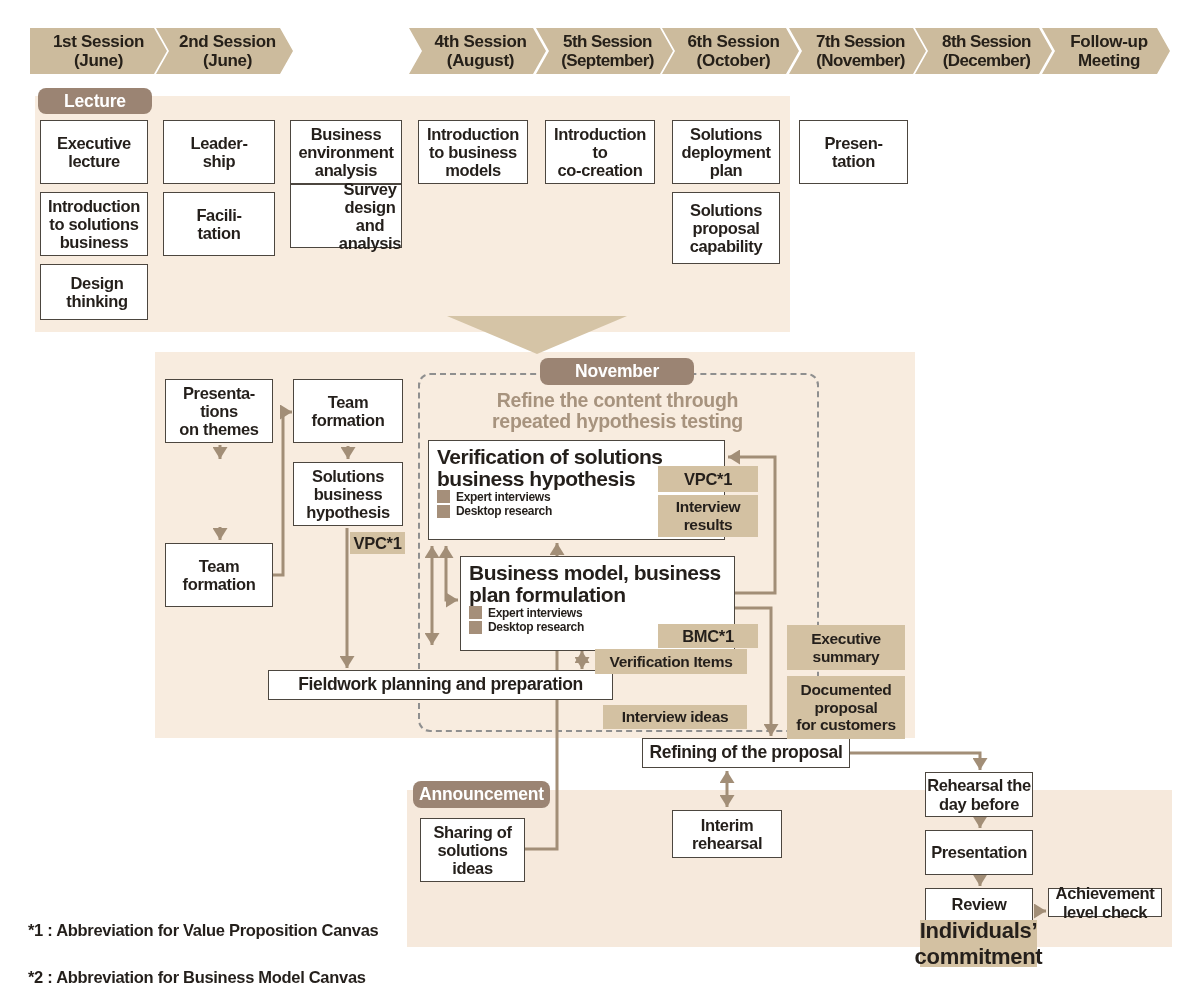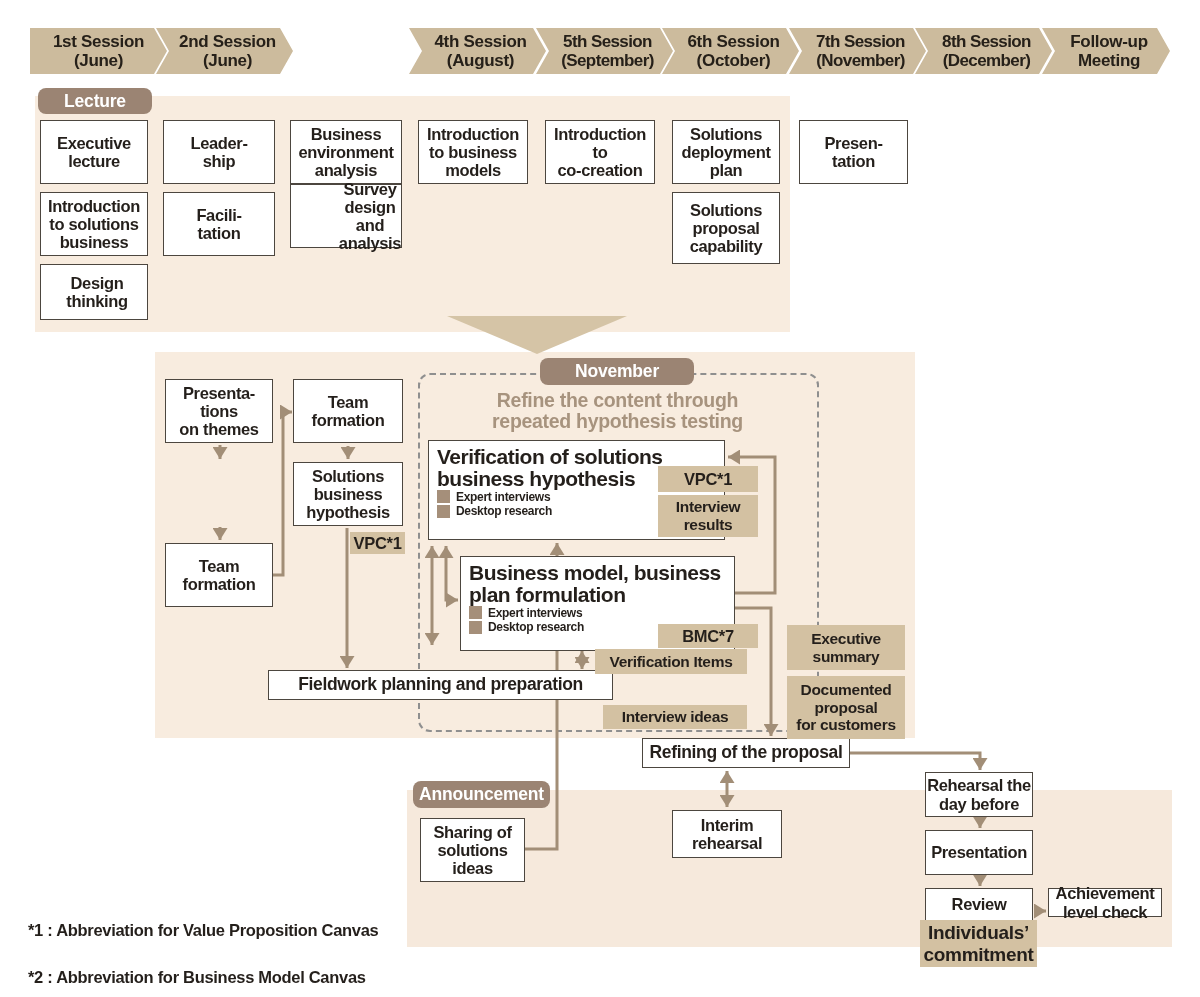--- a/index.html
+++ b/index.html
@@ -184,21 +184,21 @@
   <div class="stag" style="left:658px;top:466px;width:100px;height:26px;font-size:16.5px;">VPC*1</div>
   <div class="stag" style="left:658px;top:495px;width:100px;height:42px;">Interview
 results</div>
 
   <div class="wbox bigbox" style="left:460px;top:556px;width:275px;height:95px;">
     <div class="bigtitle">Business model, business
 plan formulation</div>
     <div class="bullet"><span class="bsq"></span><span>Expert interviews</span></div>
     <div class="bullet"><span class="bsq"></span><span>Desktop research</span></div>
   </div>
-  <div class="stag" style="left:658px;top:624px;width:100px;height:24px;font-size:16.5px;">BMC*7</div>
+  <div class="stag" style="left:658px;top:624px;width:100px;height:24px;font-size:16.5px;">BMC*1</div>
 
   <div class="wbox" style="left:268px;top:670px;width:345px;height:30px;font-size:17.5px;">Fieldwork planning and preparation</div>
   <div class="stag" style="left:595px;top:649px;width:152px;height:25px;">Verification Items</div>
   <div class="stag" style="left:603px;top:705px;width:144px;height:24px;">Interview ideas</div>
 
   <div class="stag" style="left:787px;top:625px;width:118px;height:45px;">Executive
 summary</div>
   <div class="stag" style="left:787px;top:676px;width:118px;height:63px;">Documented
 proposal
 for customers</div>
@@ -207,21 +207,21 @@
   <div class="wbox" style="left:672px;top:810px;width:110px;height:48px;">Interim
 rehearsal</div>
   <div class="wbox" style="left:420px;top:818px;width:105px;height:64px;">Sharing of
 solutions
 ideas</div>
 
   <div class="wbox" style="left:925px;top:772px;width:108px;height:45px;">Rehearsal the
 day before</div>
   <div class="wbox" style="left:925px;top:830px;width:108px;height:45px;">Presentation</div>
   <div class="wbox" style="left:925px;top:888px;width:108px;height:45px;align-items:flex-start;padding-top:6px;">Review</div>
-  <div class="stag" style="left:920px;top:920px;width:117px;height:47px;font-size:19px;">Individuals’
+  <div class="stag" style="left:920px;top:920px;width:117px;height:47px;font-size:22px;">Individuals’
 commitment</div>
   <div class="wbox" style="left:1048px;top:888px;width:114px;height:29px;">Achievement
 level check</div>
 
   <div class="footnotes" style="left:28px;top:896px;">
     <div>*1 : Abbreviation for Value Proposition Canvas</div>
     <div>*2 : Abbreviation for Business Model Canvas</div>
   </div>
 
 </div>

